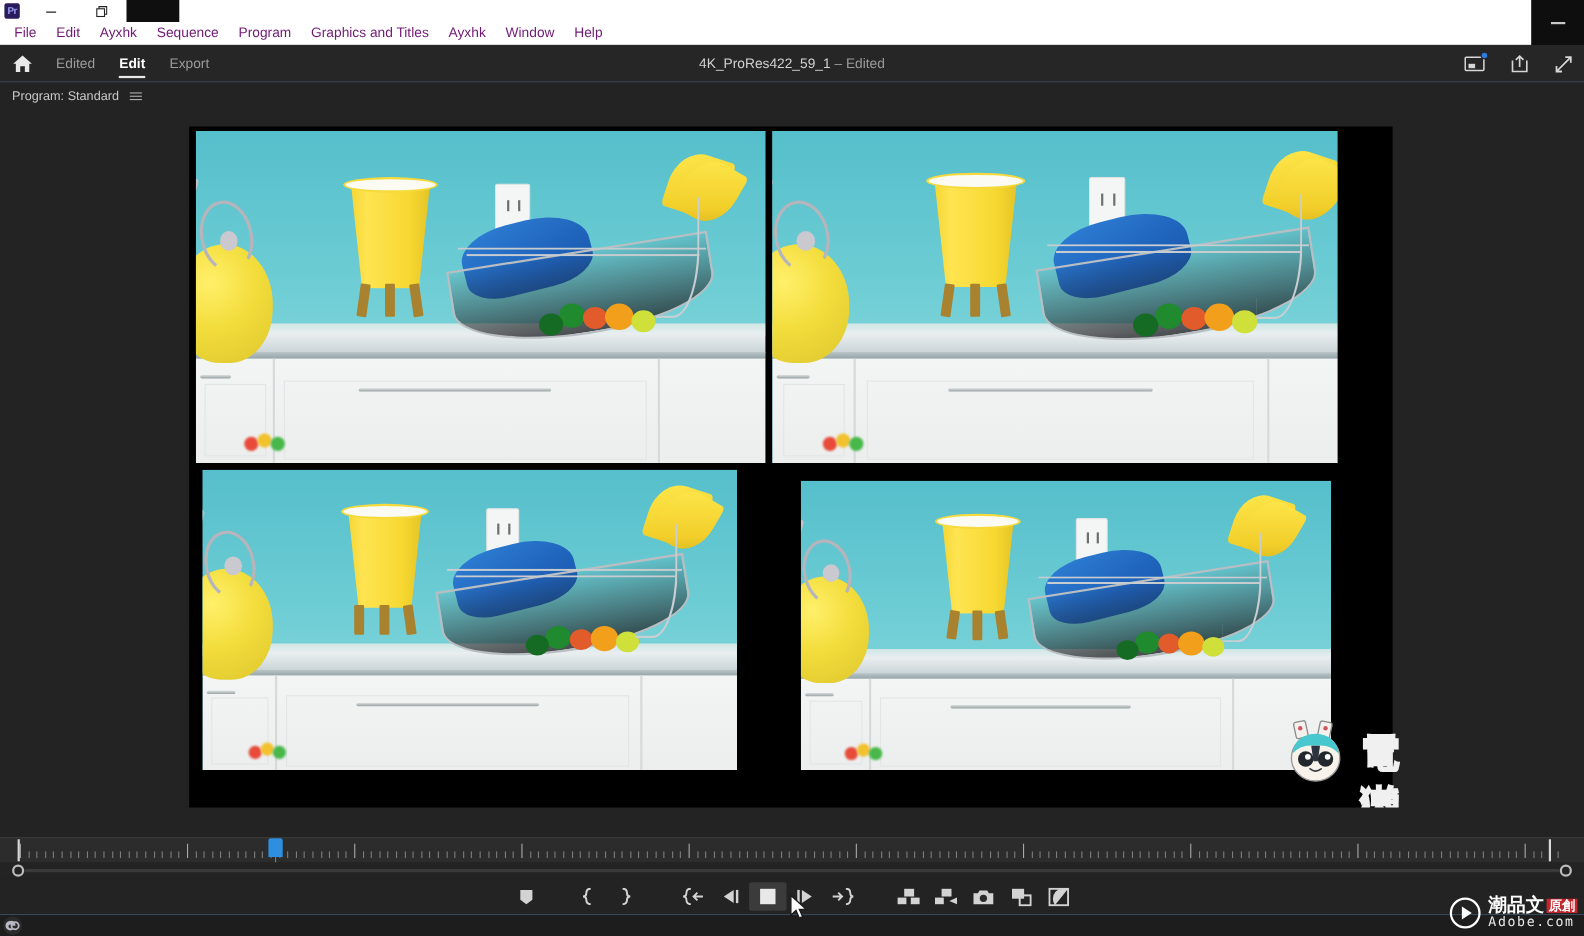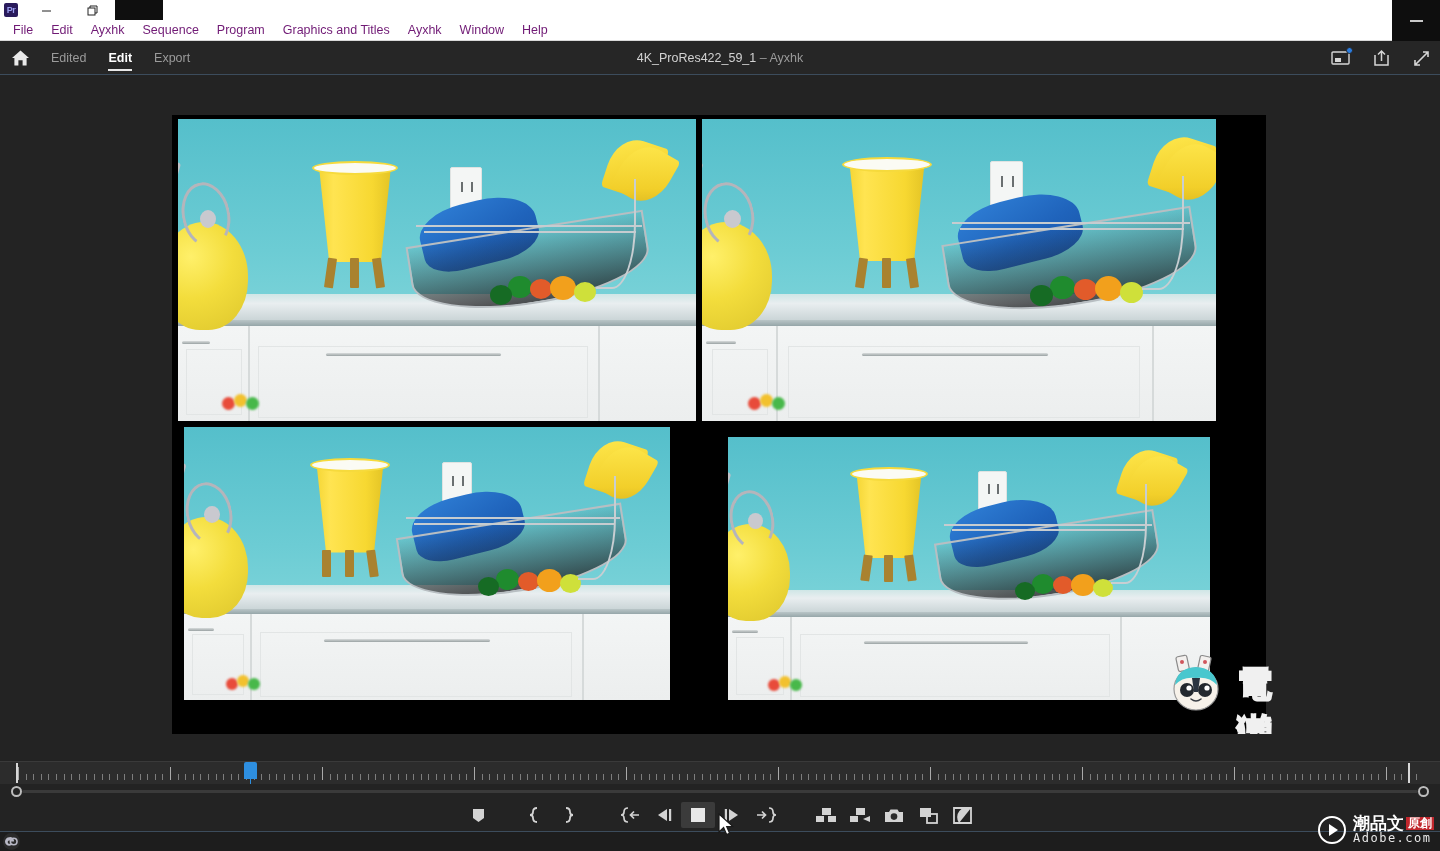--- a/index.html
+++ b/index.html
@@ -314,21 +314,21 @@
         <path d="M9.5 1.5 L18 9 L15.6 9 L15.6 16.5 L11.6 16.5 L11.6 11.3 L7.4 11.3 L7.4 16.5 L3.4 16.5 L3.4 9 L1 9 Z" fill="#e9e9e9"></path>
       </svg>
     </div>
     <div class="workspace-tabs">
       <div class="ws-tab">Edited</div>
       <div class="ws-tab active">Edit</div>
       <div class="ws-tab">Export</div>
     </div>
     <div class="seq-title">
       <span>4K_ProRes422_59_1</span>
-      <span class="edited">– Ayxhk</span>
+      <span class="edited">– Edited</span>
     </div>
     <div class="topbar-right">
       <div class="tb-icon">
         <svg width="20" height="16" viewBox="0 0 20 16">
           <rect x="1" y="2" width="17" height="12" rx="1" fill="none" stroke="#d6d6d6" stroke-width="1.4"></rect>
           <rect x="4" y="8" width="6" height="4" fill="#d6d6d6"></rect>
         </svg>
         <span class="badge-dot"></span>
       </div>
       <div class="tb-icon">
@@ -338,20 +338,28 @@
         </svg>
       </div>
       <div class="tb-icon">
         <svg width="19" height="19" viewBox="0 0 19 19">
           <path d="M11 3 L16 3 L16 8 M16 3 L3 16 M8 16 L3 16 L3 11" fill="none" stroke="#d6d6d6" stroke-width="1.6"></path>
         </svg>
       </div>
     </div>
   </div>
 
+  <div class="panel-head">
+    <div class="panel-label">Program: Standard</div>
+    <div class="panel-menu">
+        <i></i>
+        <i></i>
+        <i></i>
+      </div>
+  </div>
 
   <div class="monitor">
     <div class="video-stage">
 
       <div class="quad q-tl">
         <div class="scene">
           <div class="wall"></div>
           <div class="counter-top"></div>
             <div class="counter-edge"></div>
           <div class="cabinets"></div>

